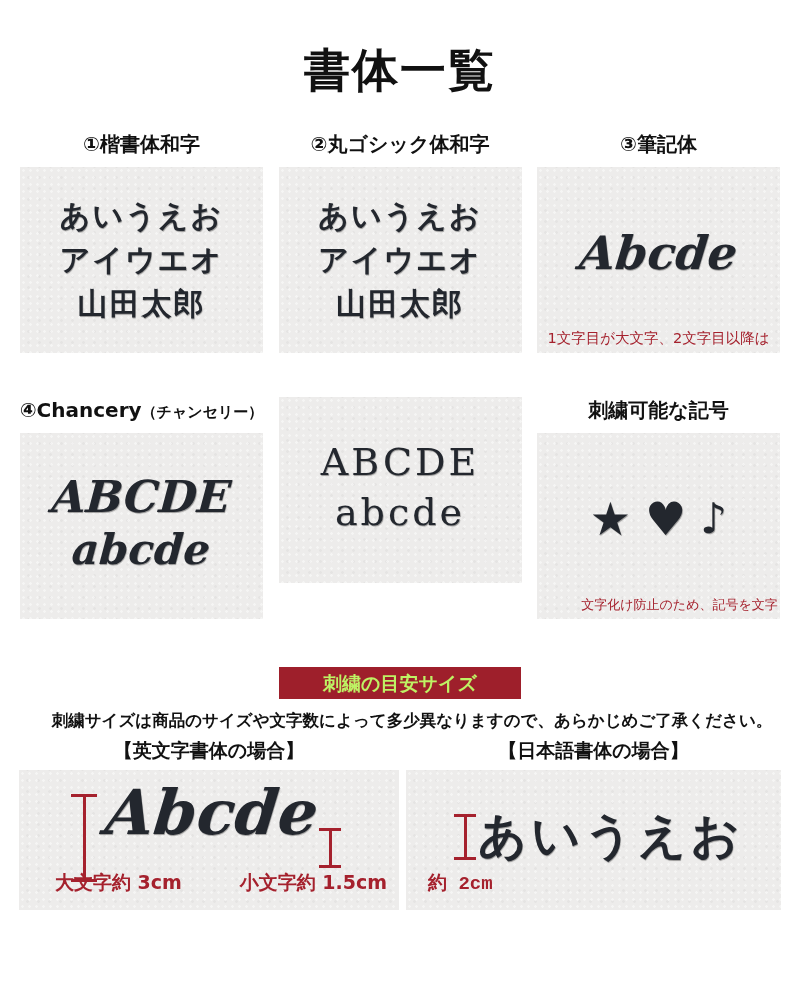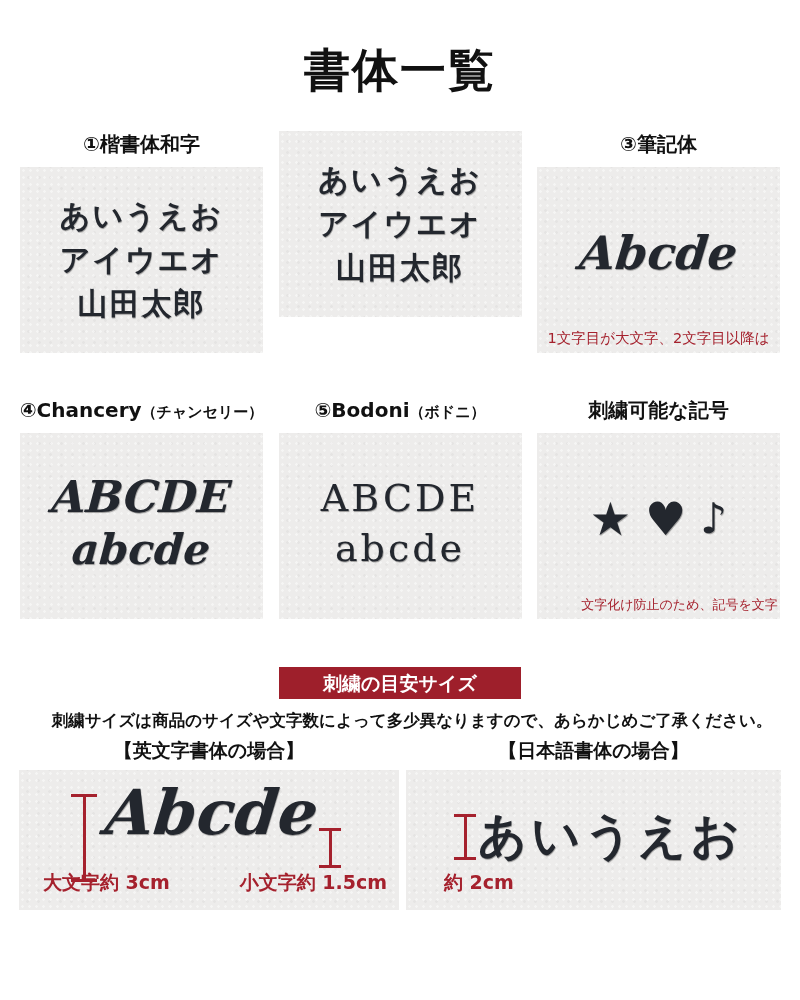--- a/index.html
+++ b/index.html
@@ -58,21 +58,21 @@
   .symbols .sym.note-glyph{font-size:42px;}
   .fabric-note{
     position:absolute;left:0;right:0;bottom:5px;text-align:center;
     color:var(--note-red);font-weight:400;white-space:nowrap;overflow:hidden;
   }
   .fabric-note.small{font-size:14.5px;}
   .fabric-note.mid{font-size:13px;padding-left:42px;}
   
   .size-banner{
     width:242px;height:32px;margin:48px auto 6px;background:var(--accent-red);
-    color:#ffffff;text-align:center;line-height:32px;font-size:19px;font-weight:700;
+    color:#bef264;text-align:center;line-height:32px;font-size:19px;font-weight:700;
   }
   .size-note{
     margin-top:11px;text-align:center;font-size:16.5px;font-weight:700;white-space:nowrap;padding-left:24px;
   }
   .guide-row{width:762px;margin:6px auto 0;display:flex;justify-content:space-between;}
   .guide-cell{display:flex;flex-direction:column;}
   .guide-cell.en{width:380px;}
   .guide-cell.ja{width:375px;}
   .guide-heading{text-align:center;font-size:19px;font-weight:700;height:24px;margin-bottom:8px;}
   .guide-fabric{
@@ -99,43 +99,44 @@
     font-family:"DejaVu Serif","Liberation Serif",serif;font-style:italic;
     font-size:62px;font-weight:700;transform:skewX(-6deg);
   }
   .guide-jp-sample{
     position:absolute;left:72px;top:34px;font-size:48px;font-weight:800;
     letter-spacing:4px;white-space:nowrap;
   }
   .measure-label{
     position:absolute;bottom:14px;color:var(--note-red);font-size:19px;font-weight:700;white-space:nowrap;
   }
-  .measure-label.upper{left:24px;}
+  .measure-label.upper{left:36px;}
   .measure-label.lower{right:12px;}
-  .measure-label.jp{left:38px;}
+  .measure-label.jp{left:22px;font-family:Liberation Mono, monospace;}
 </style>
 </head>
 <body>
 
 <h1 class="page-title">書体一覧</h1>
 
 <div class="samples-grid">
 
   <div class="sample-cell">
     <div class="sample-label">①楷書体和字</div>
     <div class="fabric kaisho">
       <div class="jp-lines stitch">
         <div class="line">あいうえお</div>
         <div class="line">アイウエオ</div>
         <div class="line">山田太郎</div>
       </div>
     </div>
   </div>
 
   <div class="sample-cell">
+    <div class="sample-label">②丸ゴシック体和字</div>
     <div class="fabric maru">
       <div class="jp-lines stitch">
         <div class="line">あいうえお</div>
         <div class="line">アイウエオ</div>
         <div class="line">山田太郎</div>
       </div>
     </div>
   </div>
 
   <div class="sample-cell">
@@ -150,21 +151,20 @@
     <div class="sample-label"><span>④Chancery</span><span class="sub">（チャンセリー）</span></div>
     <div class="fabric chancery">
       <div class="latin-lines stitch">
         <div class="l1">ABCDE</div>
         <div class="l2">abcde</div>
       </div>
     </div>
   </div>
 
   <div class="sample-cell">
-    <div class="sample-label"><span>⑤Bodoni</span><span class="sub">（ボドニ）</span></div>
     <div class="fabric bodoni">
       <div class="latin-lines stitch">
         <div class="l1">ABCDE</div>
         <div class="l2">abcde</div>
       </div>
     </div>
   </div>
 
   <div class="sample-cell">
     <div class="sample-label">刺繍可能な記号</div>

